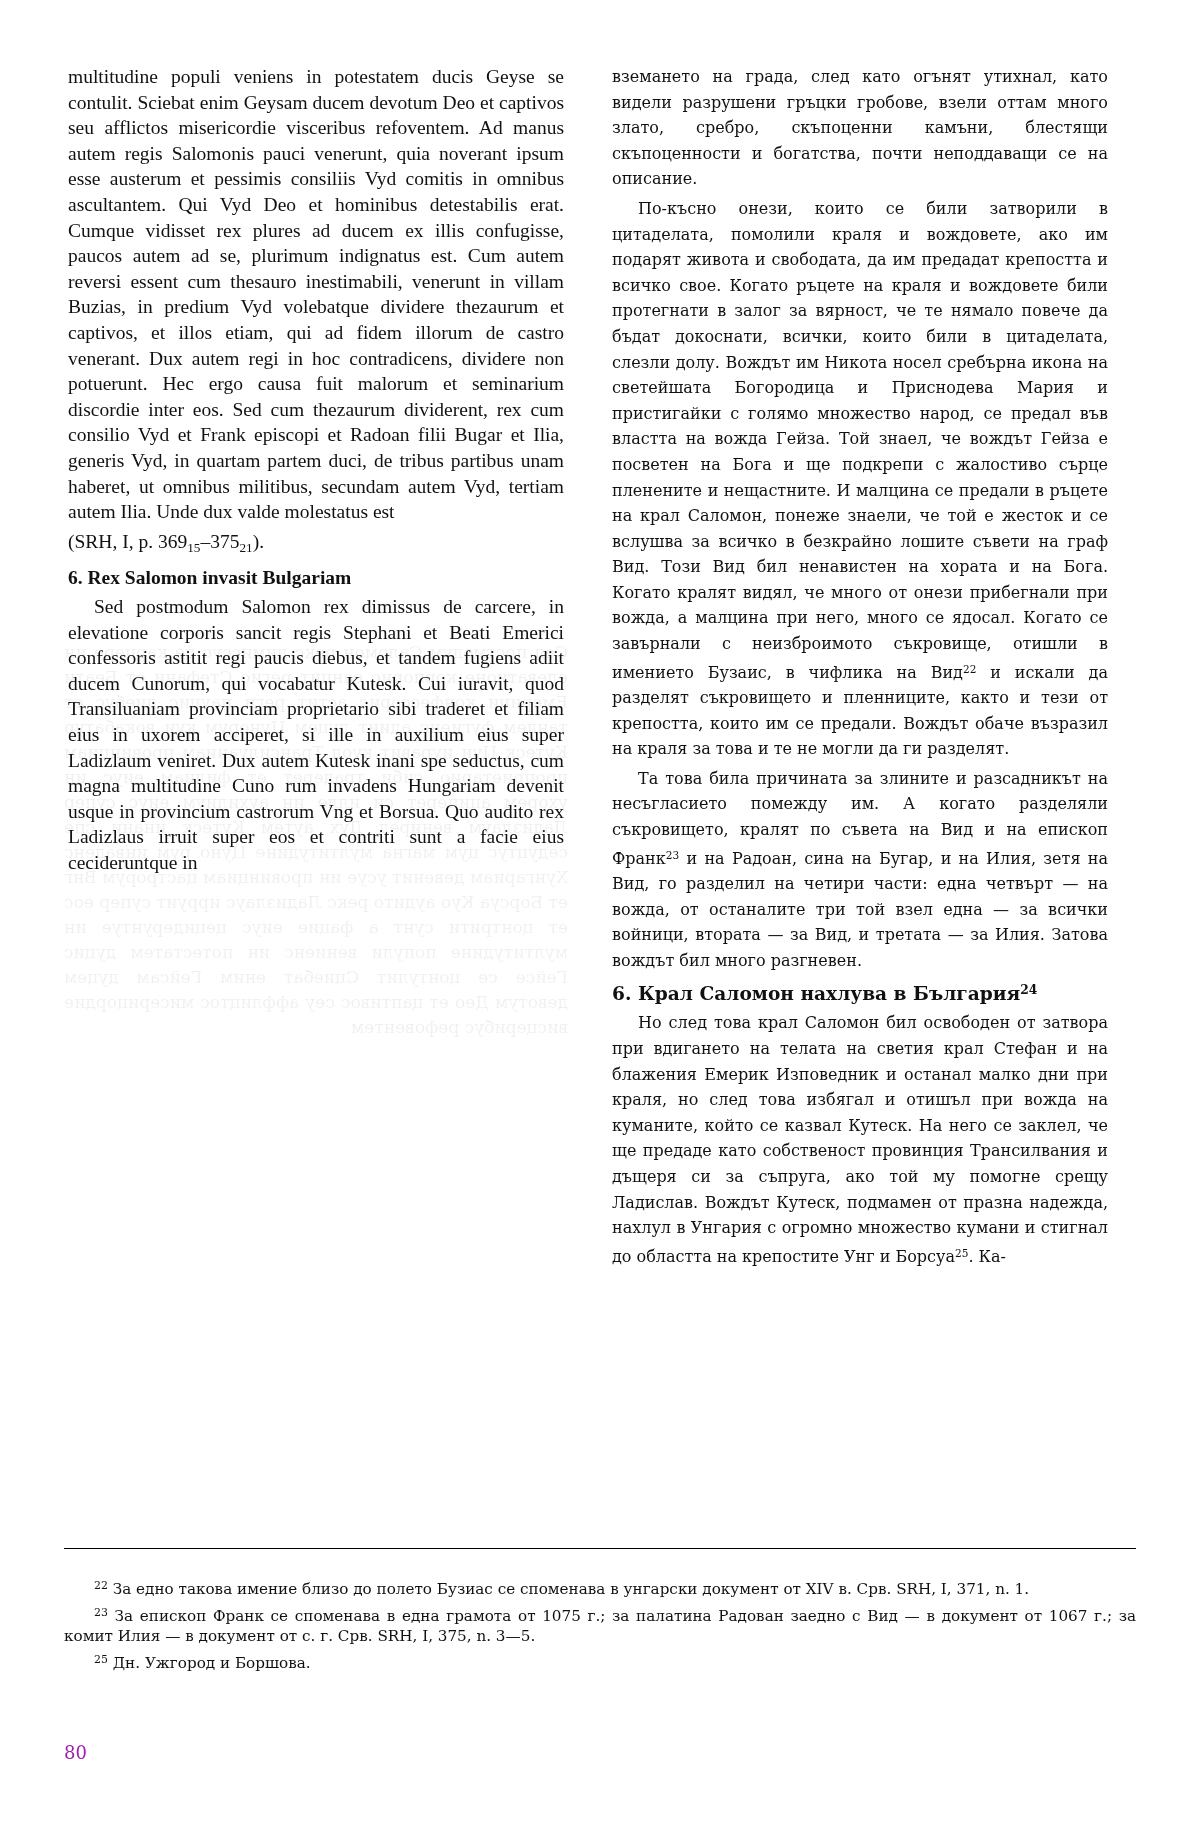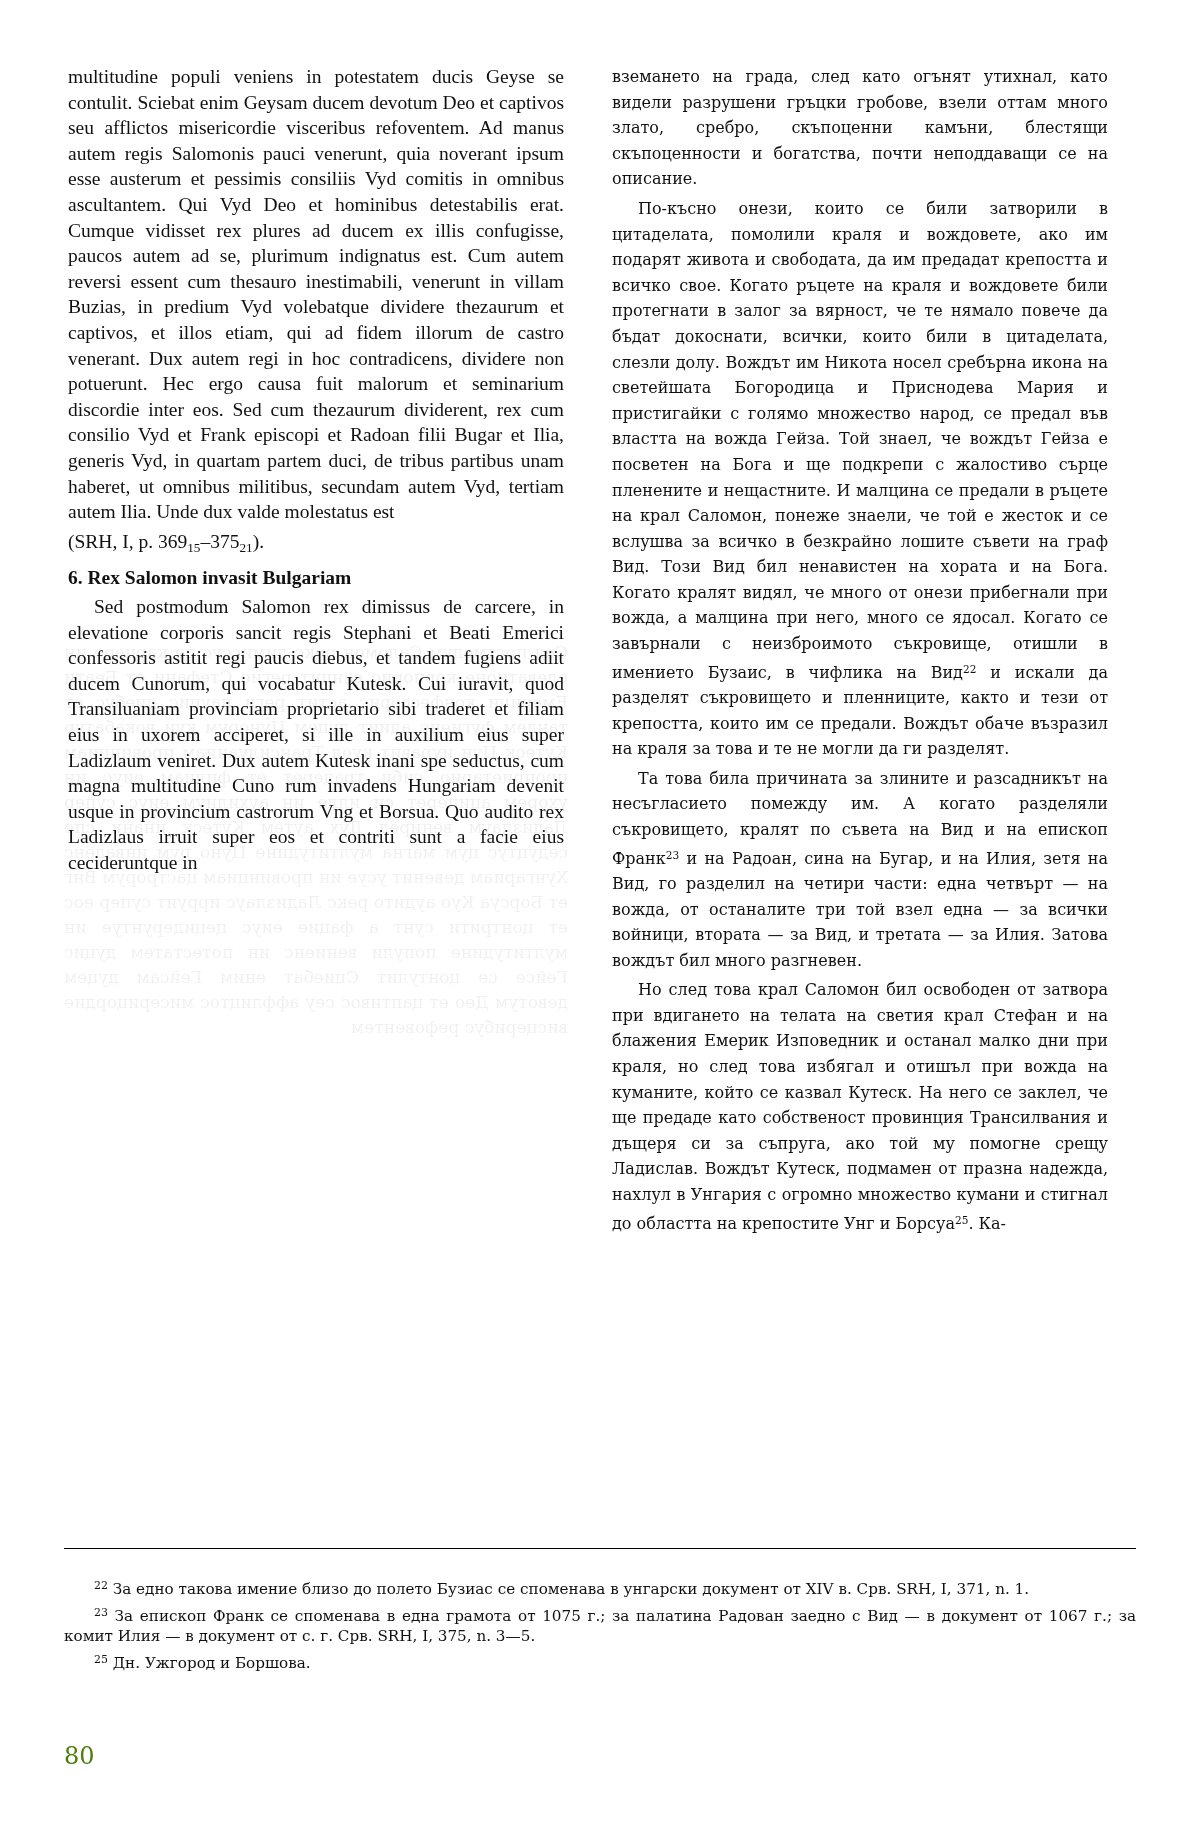--- a/index.html
+++ b/index.html
@@ -92,22 +92,22 @@
   }
   .footnotes p sup {
     font-size: 0.72em;
     vertical-align: 0.42em;
   }
   .page-number {
     position: absolute;
     left: 64px;
     top: 1742px;
     font-family: "DejaVu Serif", serif;
-    font-size: 24px;
-    color: #4d7c0f;
+    font-size: 18px;
+    color: #a21caf;
   }
   
   .ghost {
     position: absolute;
     left: 64px;
     top: 640px;
     width: 504px;
     height: 430px;
     opacity: 0.055;
     transform: scaleX(-1);
@@ -137,20 +137,21 @@
 
       <p class="section-head">6. Rex Salomon invasit Bulgariam</p>
       <p class="indent">Sed postmodum Salomon rex dimissus de carcere, in elevatione corporis sancit regis Stephani et Beati Emerici confessoris astitit regi paucis diebus, et tandem fugiens adiit ducem Cunorum, qui vocabatur Kutesk. Cui iuravit, quod Transiluaniam provinciam proprietario sibi traderet et filiam eius in uxorem acciperet, si ille in auxilium eius super Ladizlaum veniret. Dux autem Kutesk inani spe seductus, cum magna multitudine Cuno rum invadens Hungariam devenit usque in provincium castrorum Vng et Borsua. Quo audito rex Ladizlaus irruit super eos et contriti sunt a facie eius cecideruntque in</p>
     </div>
 
     <div class="col cyr">
       <p class="noindent">вземането на града, след като огънят утихнал, като видели разрушени гръцки гробове, взели оттам много злато, сребро, скъпоценни камъни, блестящи скъпоценности и богатства, почти неподдаващи се на описание.</p>
       <p class="indent"><span>По-късно онези, които се били затворили в цитаделата, помолили краля и вождовете, ако им подарят живота и свободата, да им предадат крепостта и всичко свое. Когато ръцете на краля и вождовете били протегнати в залог за вярност, че те нямало повече да бъдат докоснати, всички, които били в цитаделата, слезли долу. Вождът им Никота носел сребърна икона на светейшата Богородица и Приснодева Мария и пристигайки с голямо множество народ, се предал във властта на вожда Гейза. Той знаел, че вождът Гейза е посветен на Бога и ще подкрепи с жалостиво сърце пленените и нещастните. И малцина се предали в ръцете на крал Саломон, понеже знаели, че той е жесток и се вслушва за всичко в безкрайно лошите съвети на граф Вид. Този Вид бил ненавистен на хората и на Бога. Когато кралят видял, че много от онези прибегнали при вожда, а малцина при него, много се ядосал. Когато се завърнали с неизброимото съкровище, отишли в имението Бузаис, в чифлика на Вид</span><sup>22</sup><span> и искали да разделят съкровището и пленниците, както и тези от крепостта, които им се предали. Вождът обаче възразил на краля за това и те не могли да ги разделят.</span></p>
       <p class="indent"><span>Та това била причината за злините и разсадникът на несъгласието помежду им. А когато разделяли съкровището, кралят по съвета на Вид и на епископ Франк</span><sup>23</sup><span> и на Радоан, сина на Бугар, и на Илия, зетя на Вид, го разделил на четири части: една четвърт — на вожда, от останалите три той взел една — за всички войници, втората — за Вид, и третата — за Илия. Затова вождът бил много разгневен.</span></p>
 
+      <p class="section-head"><span>6. Крал Саломон нахлува в България</span><sup>24</sup></p>
       <p class="indent"><span>Но след това крал Саломон бил освободен от затвора при вдигането на телата на светия крал Стефан и на блажения Емерик Изповедник и останал малко дни при краля, но след това избягал и отишъл при вожда на куманите, който се казвал Кутеск. На него се заклел, че ще предаде като собственост провинция Трансилвания и дъщеря си за съпруга, ако той му помогне срещу Ладислав. Вождът Кутеск, подмамен от празна надежда, нахлул в Унгария с огромно множество кумани и стигнал до областта на крепостите Унг и Борсуа</span><sup>25</sup><span>. Ка-</span></p>
     </div>
 
   </div>
 
   <div class="footnotes">
     <p><sup>22</sup> <span>За едно такова имение близо до полето Бузиас се споменава в унгарски документ от XIV в. Срв. SRH, I, 371, n. 1.</span></p>
     <p><sup>23</sup> <span>За епископ Франк се споменава в една грамота от 1075 г.; за палатина Радован заедно с Вид — в документ от 1067 г.; за комит Илия — в документ от с. г. Срв. SRH, I, 375, n. 3—5.</span></p>
     <p><sup>25</sup> <span>Дн. Ужгород и Боршова.</span></p>
   </div>

